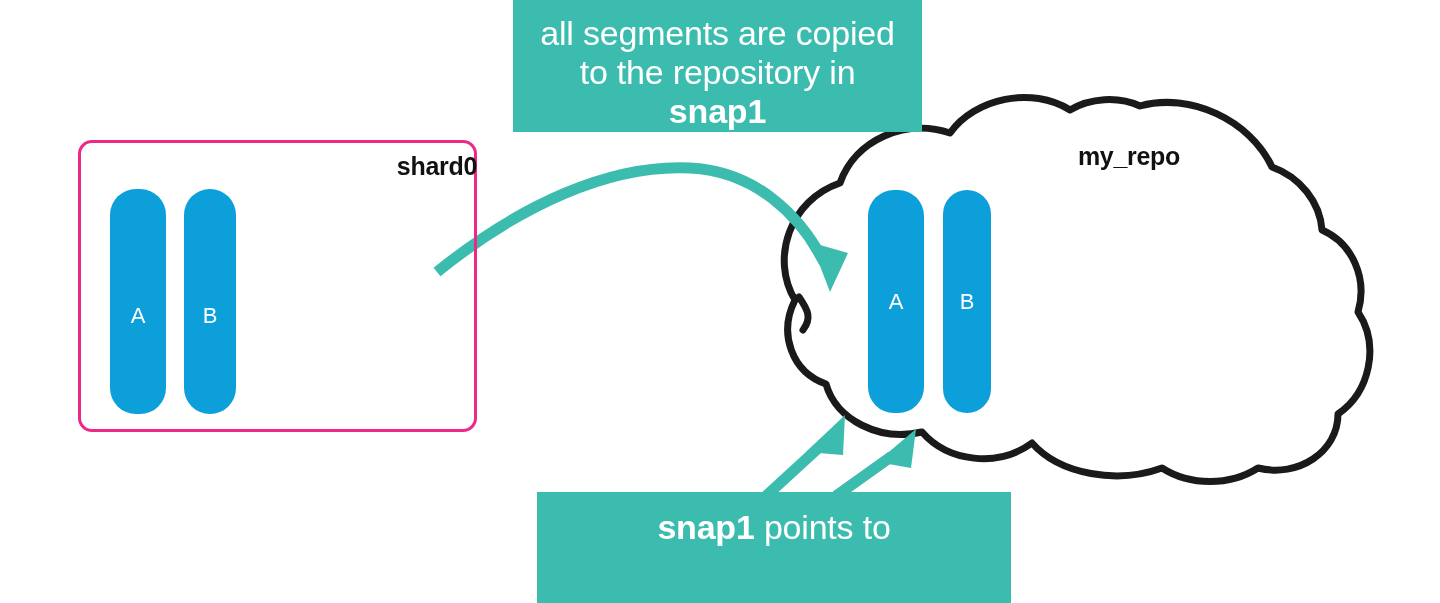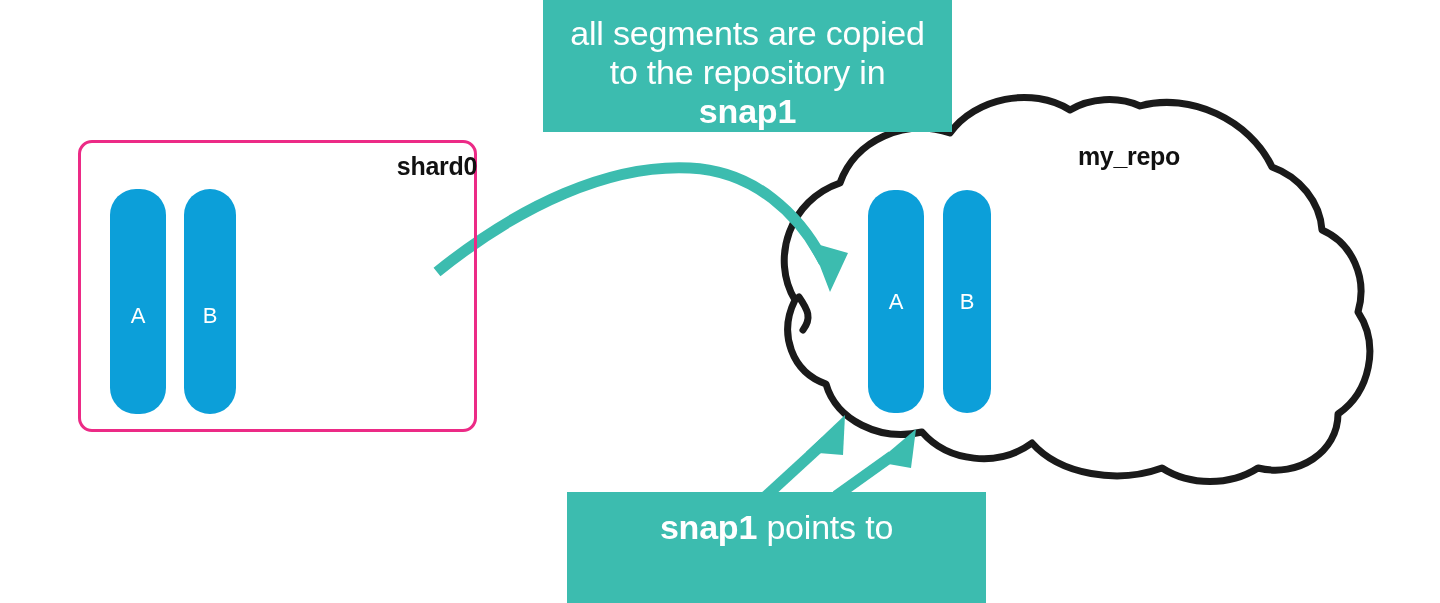--- a/index.html
+++ b/index.html
@@ -32,36 +32,35 @@
 
   
   .callout {
     position: absolute;
     background: #3cbcaf;
     color: #ffffff;
     text-align: center;
     box-sizing: border-box;
     line-height: 1.14;
     letter-spacing: -0.2px;
-    margin-left: 30px;
   }
   .callout b { font-weight: 700; }
 
   #callout-top {
     left: 513px;
     top: 0px;
     width: 409px;
     height: 132px;
     font-size: 34px;
     padding: 14px 10px 0 10px;
   }
   #callout-bottom {
     left: 537px;
     top: 492px;
-    width: 419px;
+    width: 474px;
     height: 111px;
     font-size: 34px;
     padding: 16px 10px 0 10px;
   }
 
   
   #shard-box {
     position: absolute;
     left: 78px;
     top: 140px;

